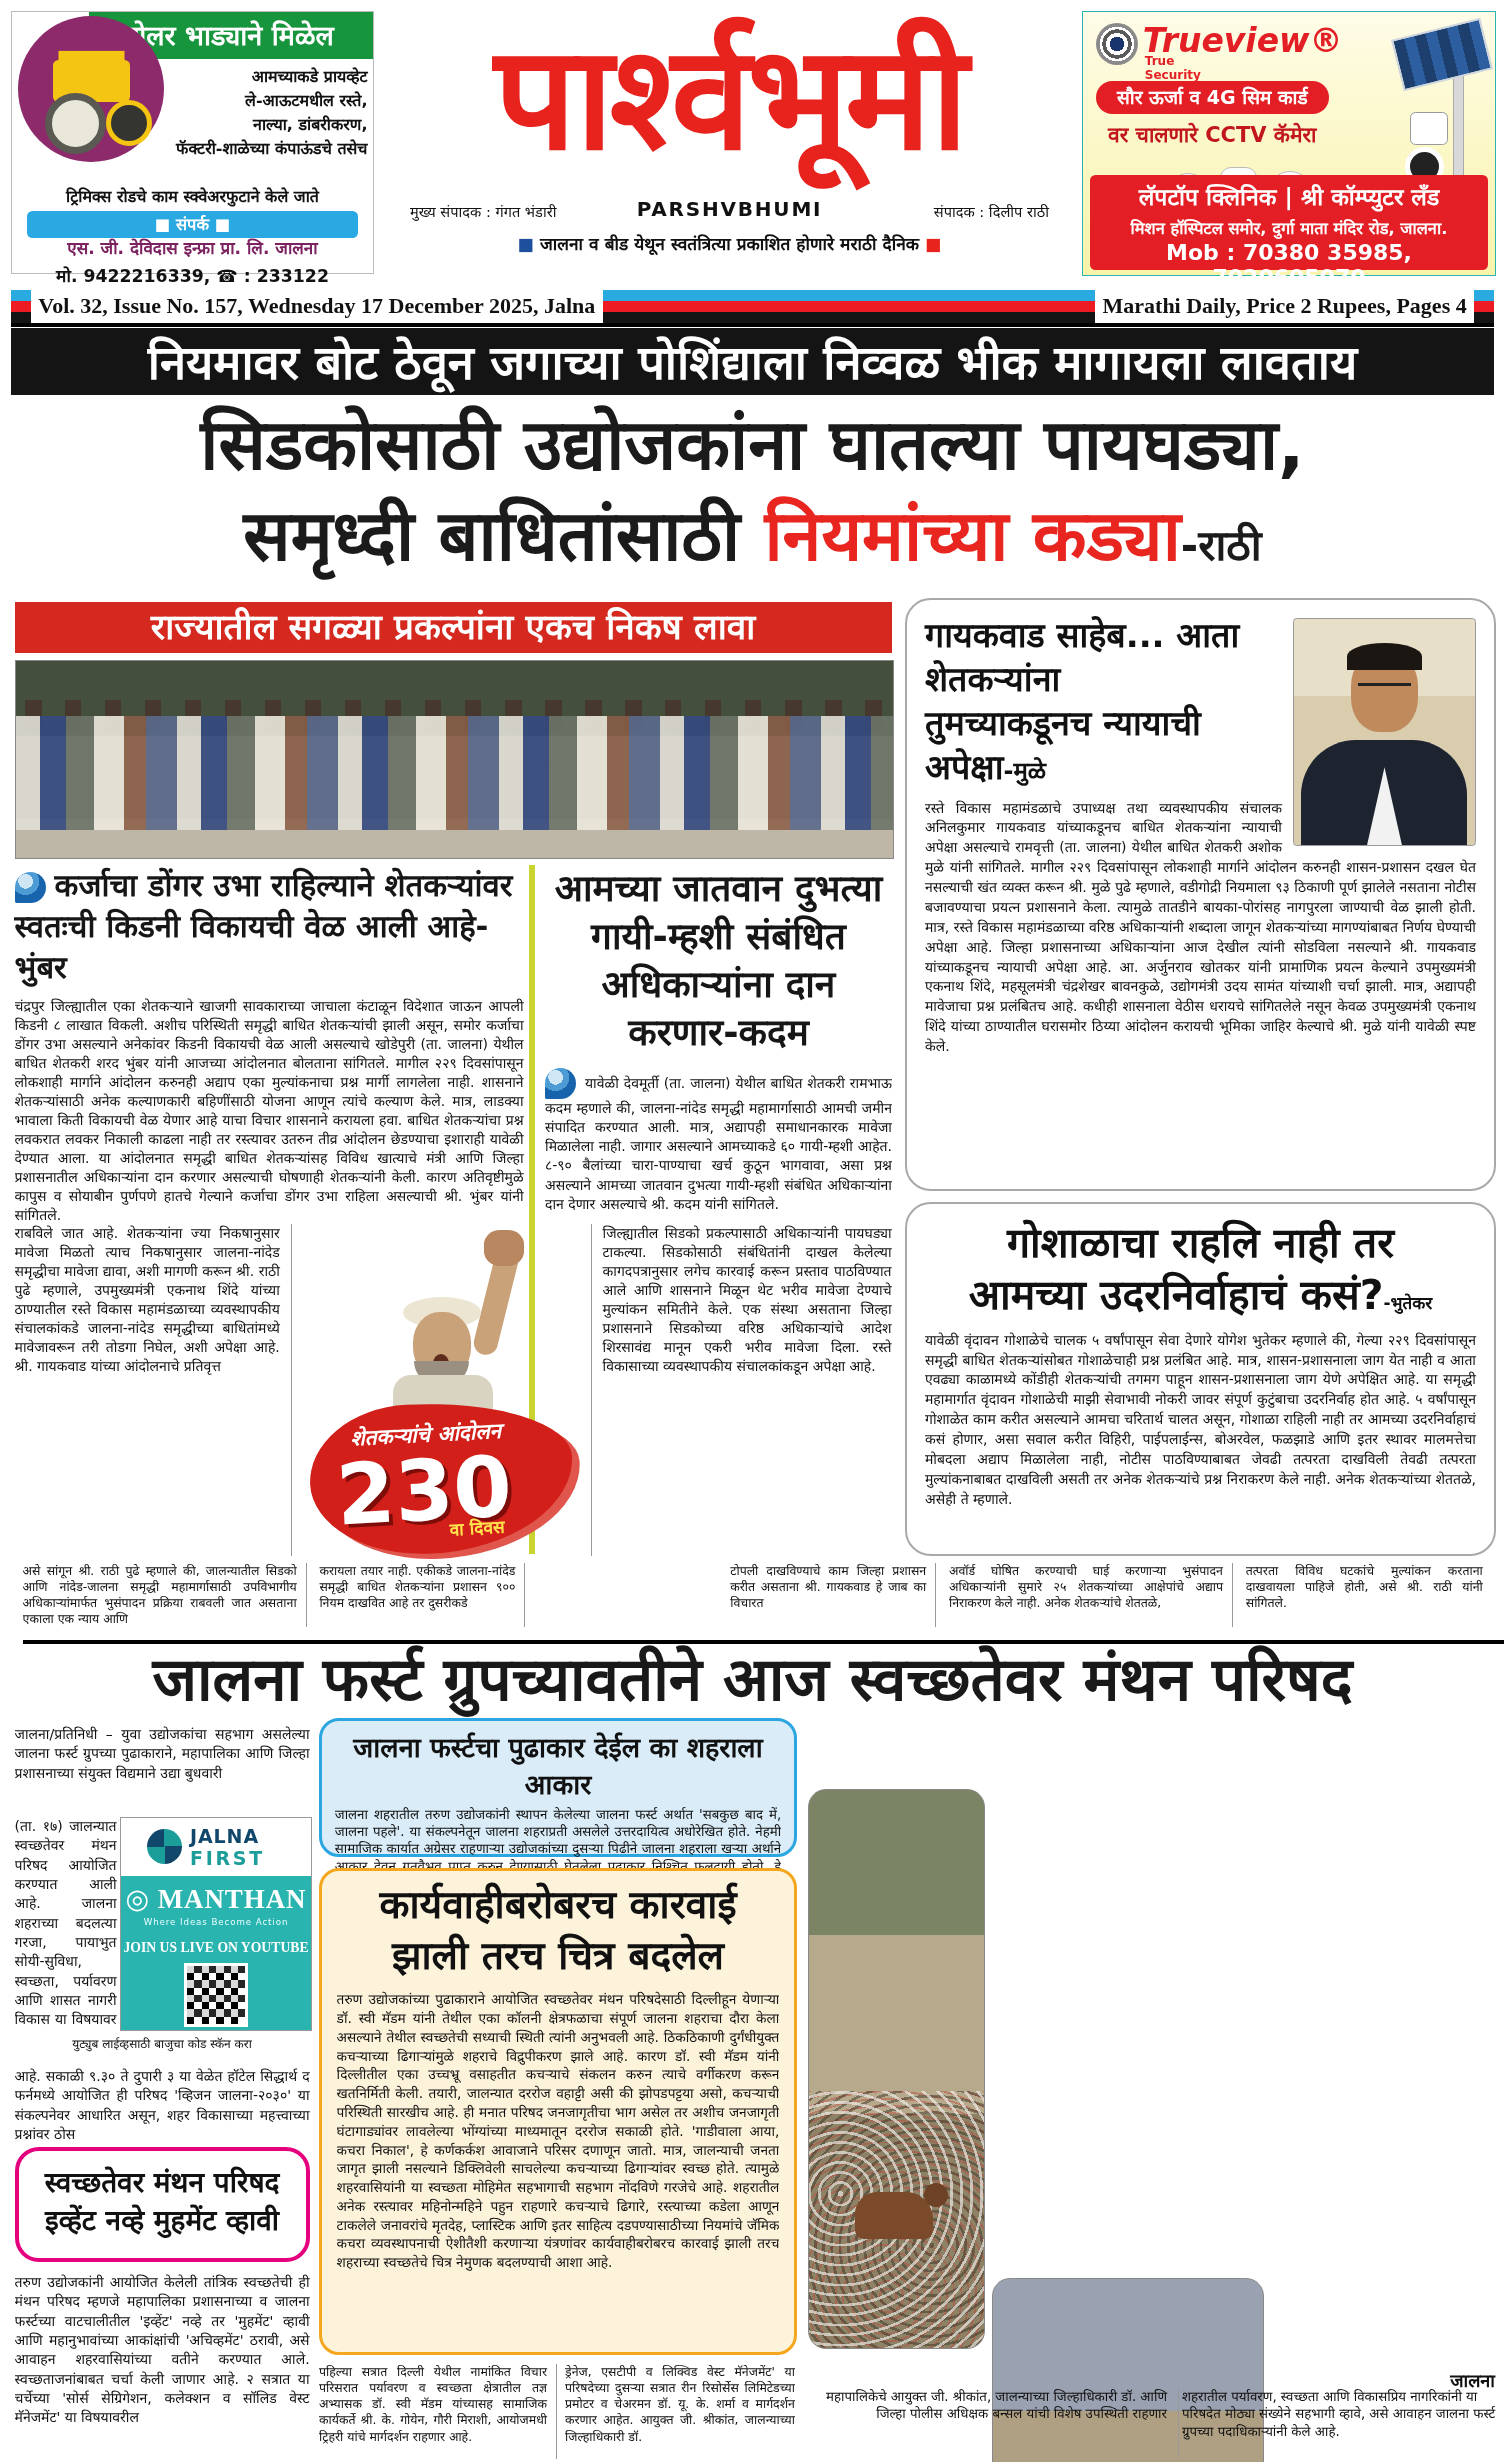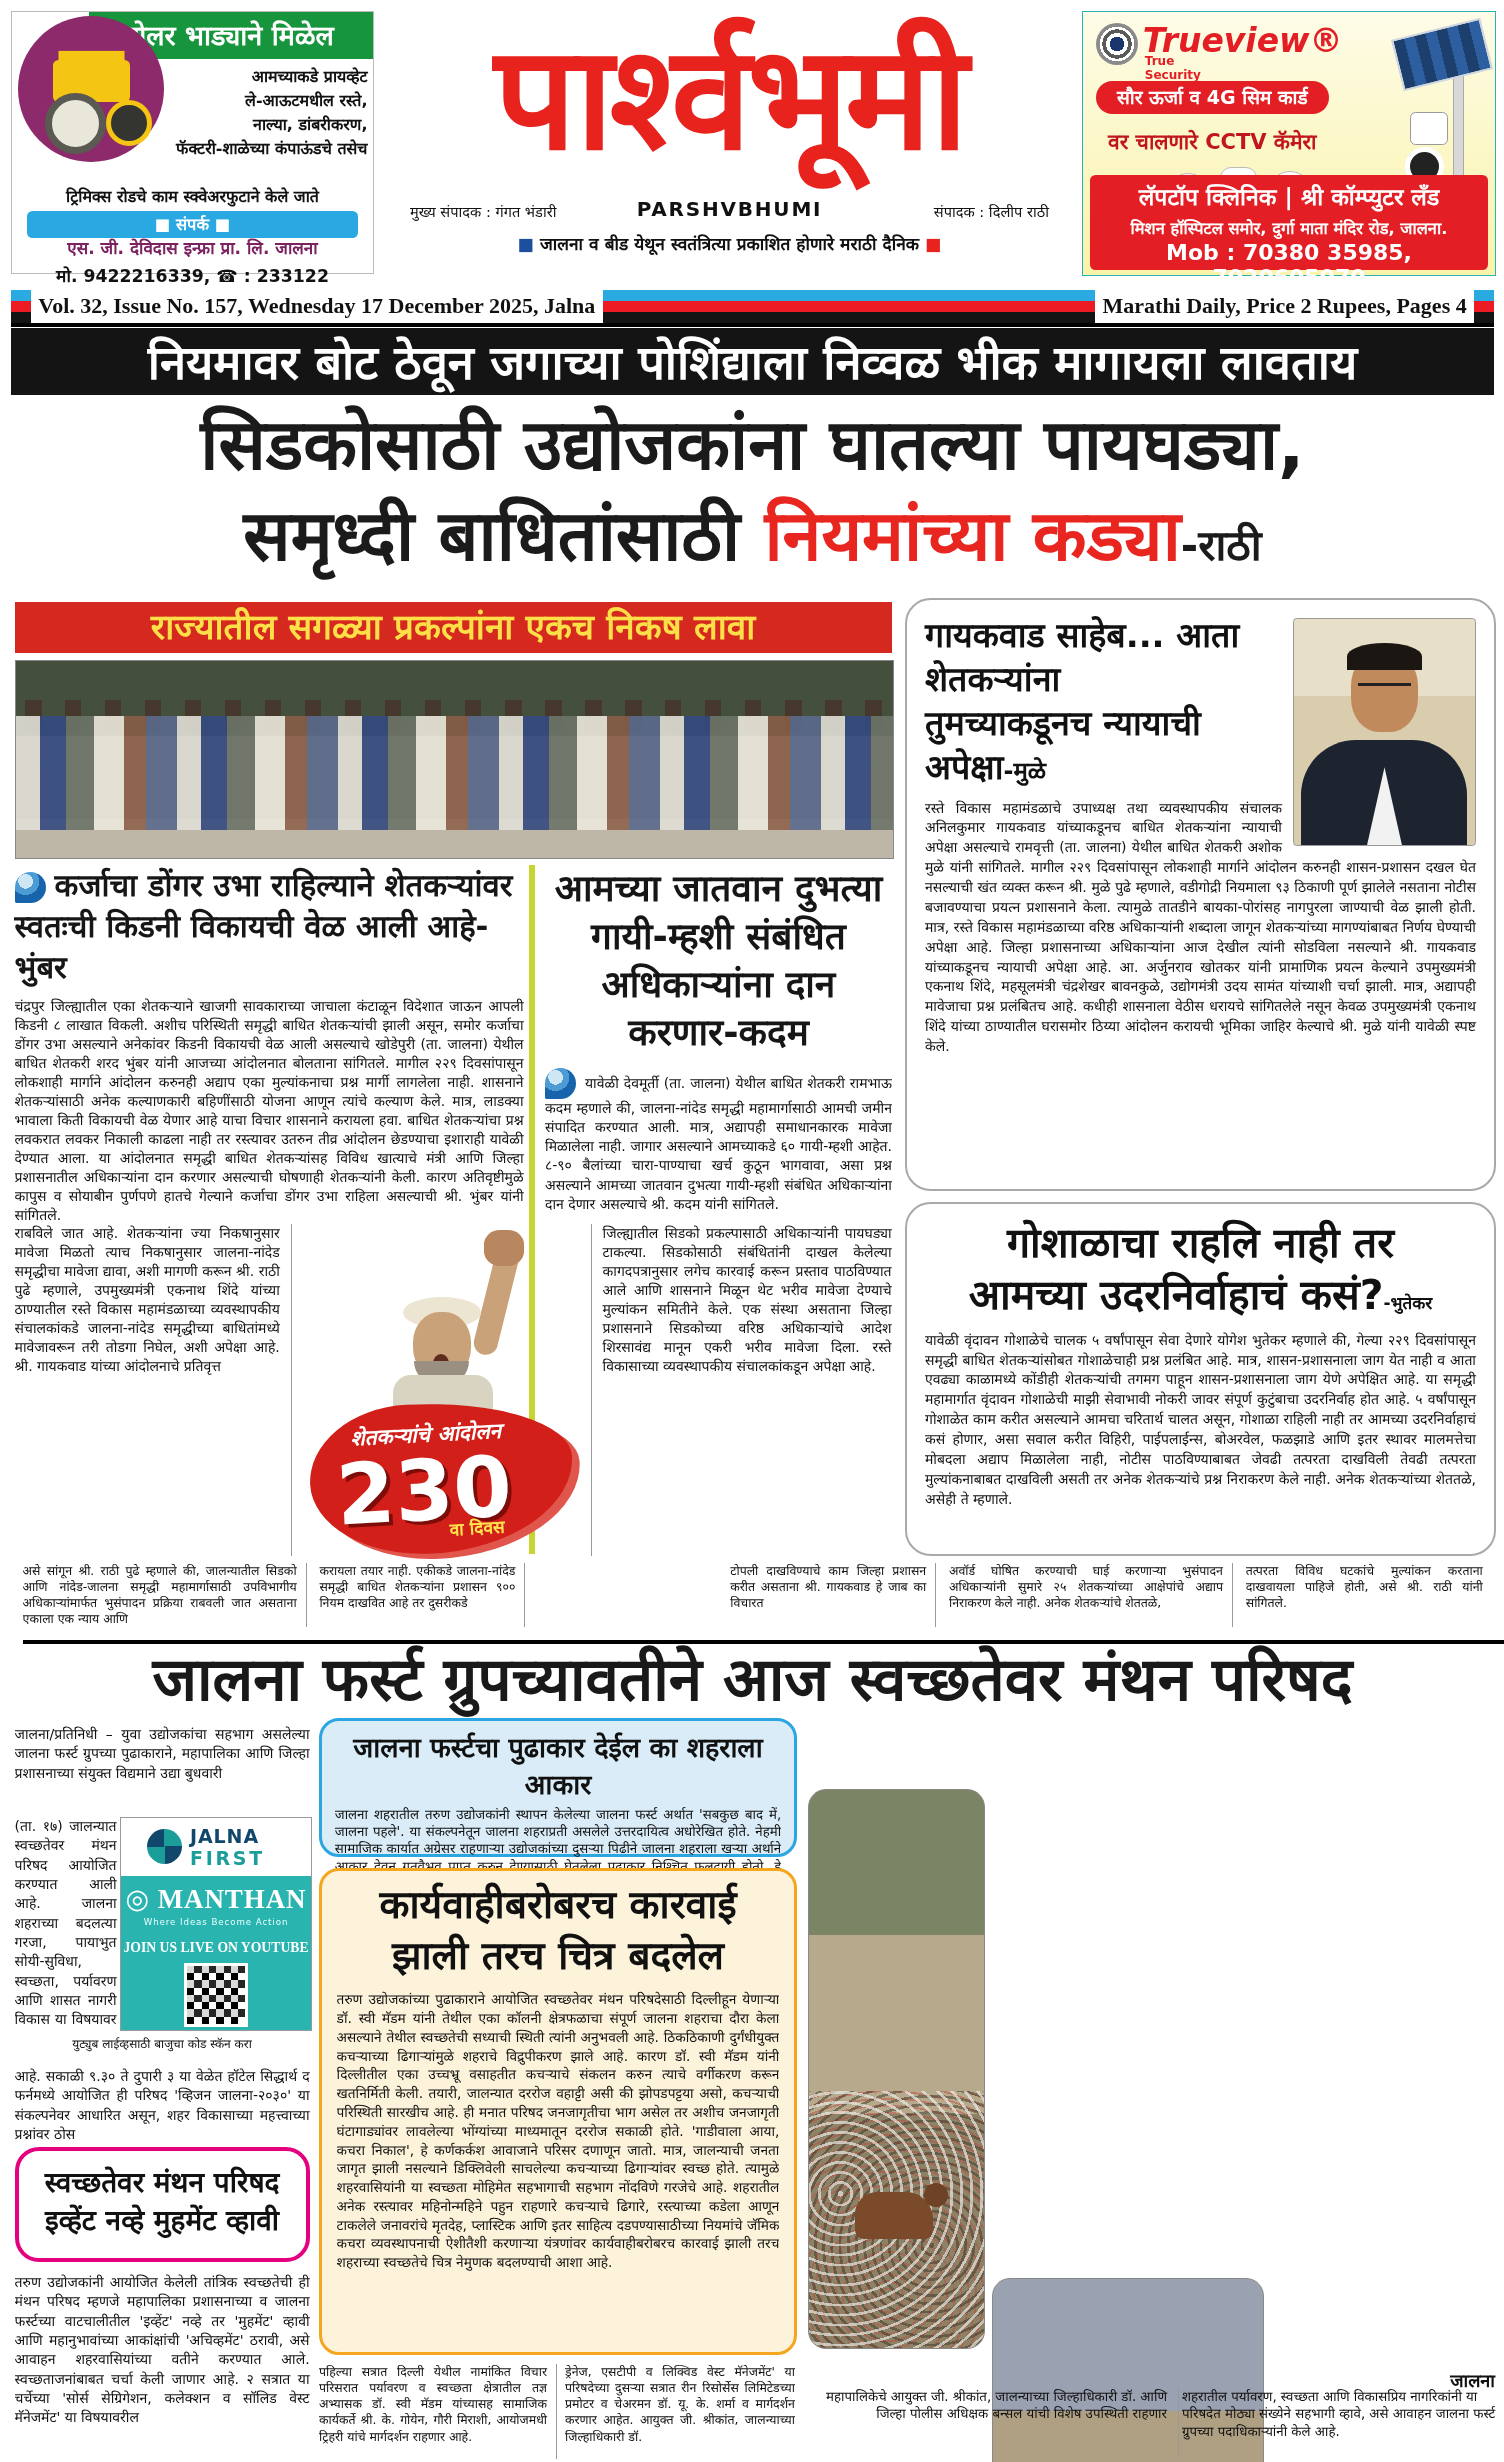--- a/index.html
+++ b/index.html
@@ -35,21 +35,21 @@
 
   .rightad{left:1082px;top:11px;width:412px;height:263px;border:1.8px solid #2ab4b0;
      background:linear-gradient(#fefce8,#faf3a9);}
   .tv-logo{position:absolute;left:12.8px;top:9px;height:47px;}
   .tv-ring{position:absolute;left:0;top:1.8px;width:42px;height:42px;border-radius:50%;
      background:radial-gradient(circle at 50% 50%, #18356e 0 7.3px, #fff 7.3px 11px, #5a5a5a 11px 14.6px, #fff 14.6px 17.3px, #8a8a8a 17.3px 21px);}
   .tv-name{position:absolute;left:47px;top:0;font-size:33px;font-weight:bold;font-style:italic;color:#e31e24;}
   .tv-sub{position:absolute;left:49px;top:33px;font-size:12px;font-weight:bold;color:#e31e24;}
   .tv-pill{position:absolute;left:12.8px;top:69px;width:233px;height:33px;background:#e31e24;border-radius:16.4px;
      color:#fff;font-weight:bold;font-size:19px;text-align:center;line-height:33px;}
-  .tv-line2{position:absolute;left:12.8px;top:108px;width:233px;text-align:center;font-size:21px;font-weight:bold;color:#c1161c;margin-top:7px;}
+  .tv-line2{position:absolute;left:12.8px;top:108px;width:233px;text-align:center;font-size:21px;font-weight:bold;color:#c1161c;}
   .cams{position:absolute;left:18px;top:146px;width:228px;height:57px;display:flex;gap:11px;align-items:flex-end;}
   .cam{background:#fff;border:0.9px solid #bbb;position:relative;}
   .cam i{position:absolute;left:50%;top:50%;width:11px;height:11px;margin:-5.5px 0 0 -5.5px;border-radius:50%;background:#223;}
   .cam.bullet{width:53px;height:22px;border-radius:11px;}
   .cam.dome{width:40px;height:40px;border-radius:50%;}
   .cam.mini{width:35px;height:46px;border-radius:11px;}
   .cam.ptz{width:42px;height:42px;border-radius:50%;}
   .pole{position:absolute;right:31px;top:25.5px;width:9px;height:182px;background:#d8d8d8;border:0.9px solid #aaa;}
   .panel{position:absolute;right:7.3px;top:16.4px;width:88px;height:49px;background:
      repeating-linear-gradient(90deg,#1c3f6e 0 11px,#2d5ea0 11px 22px);transform:rotate(-14deg);border:2.7px solid #cfd6de;}
@@ -71,21 +71,21 @@
   
   .strap{left:11px;top:328px;width:1483px;height:67px;background:#141414;color:#fff;
      font-size:47px;font-weight:bold;text-align:center;line-height:69px;}
   .mainhead{left:11px;top:401px;width:1483px;text-align:center;font-weight:bold;color:#1b1b1b;}
   .mh1{font-size:70px;line-height:1.28;}
   .mh2{font-size:70px;line-height:1.3;}
   .mh-red{color:#e8251f;}
   .mh-by{font-size:42px;}
 
   
-  .redbanner{left:14.6px;top:602px;width:877px;height:51px;background:#d5281f;color:#fde047;
+  .redbanner{left:14.6px;top:602px;width:877px;height:51px;background:#d5281f;color:#ffffff;
      font-size:35px;font-weight:bold;text-align:center;line-height:51px;}
   .groupphoto{left:14.6px;top:660px;width:877px;height:197px;border:0.9px solid #888;
      background:linear-gradient(#45503c 0 38%,#97907f 38% 80%,#beb7a8 80% 100%);}
   .crowd{position:absolute;left:0;right:0;top:28%;height:58%;
      background:repeating-linear-gradient(90deg,
        rgba(225,223,214,.9) 0 24px, rgba(52,74,128,.9) 24px 50px,
        rgba(108,116,104,.9) 50px 78px, rgba(236,232,220,.9) 78px 108px,
        rgba(140,94,70,.85) 108px 130px, rgba(90,106,140,.9) 130px 161px);}
   .crowd-heads{position:absolute;left:0;right:0;top:20%;height:16%;
      background:repeating-linear-gradient(90deg, transparent 0 9px, rgba(70,50,40,.8) 9px 25.5px, transparent 25.5px 40px);}

